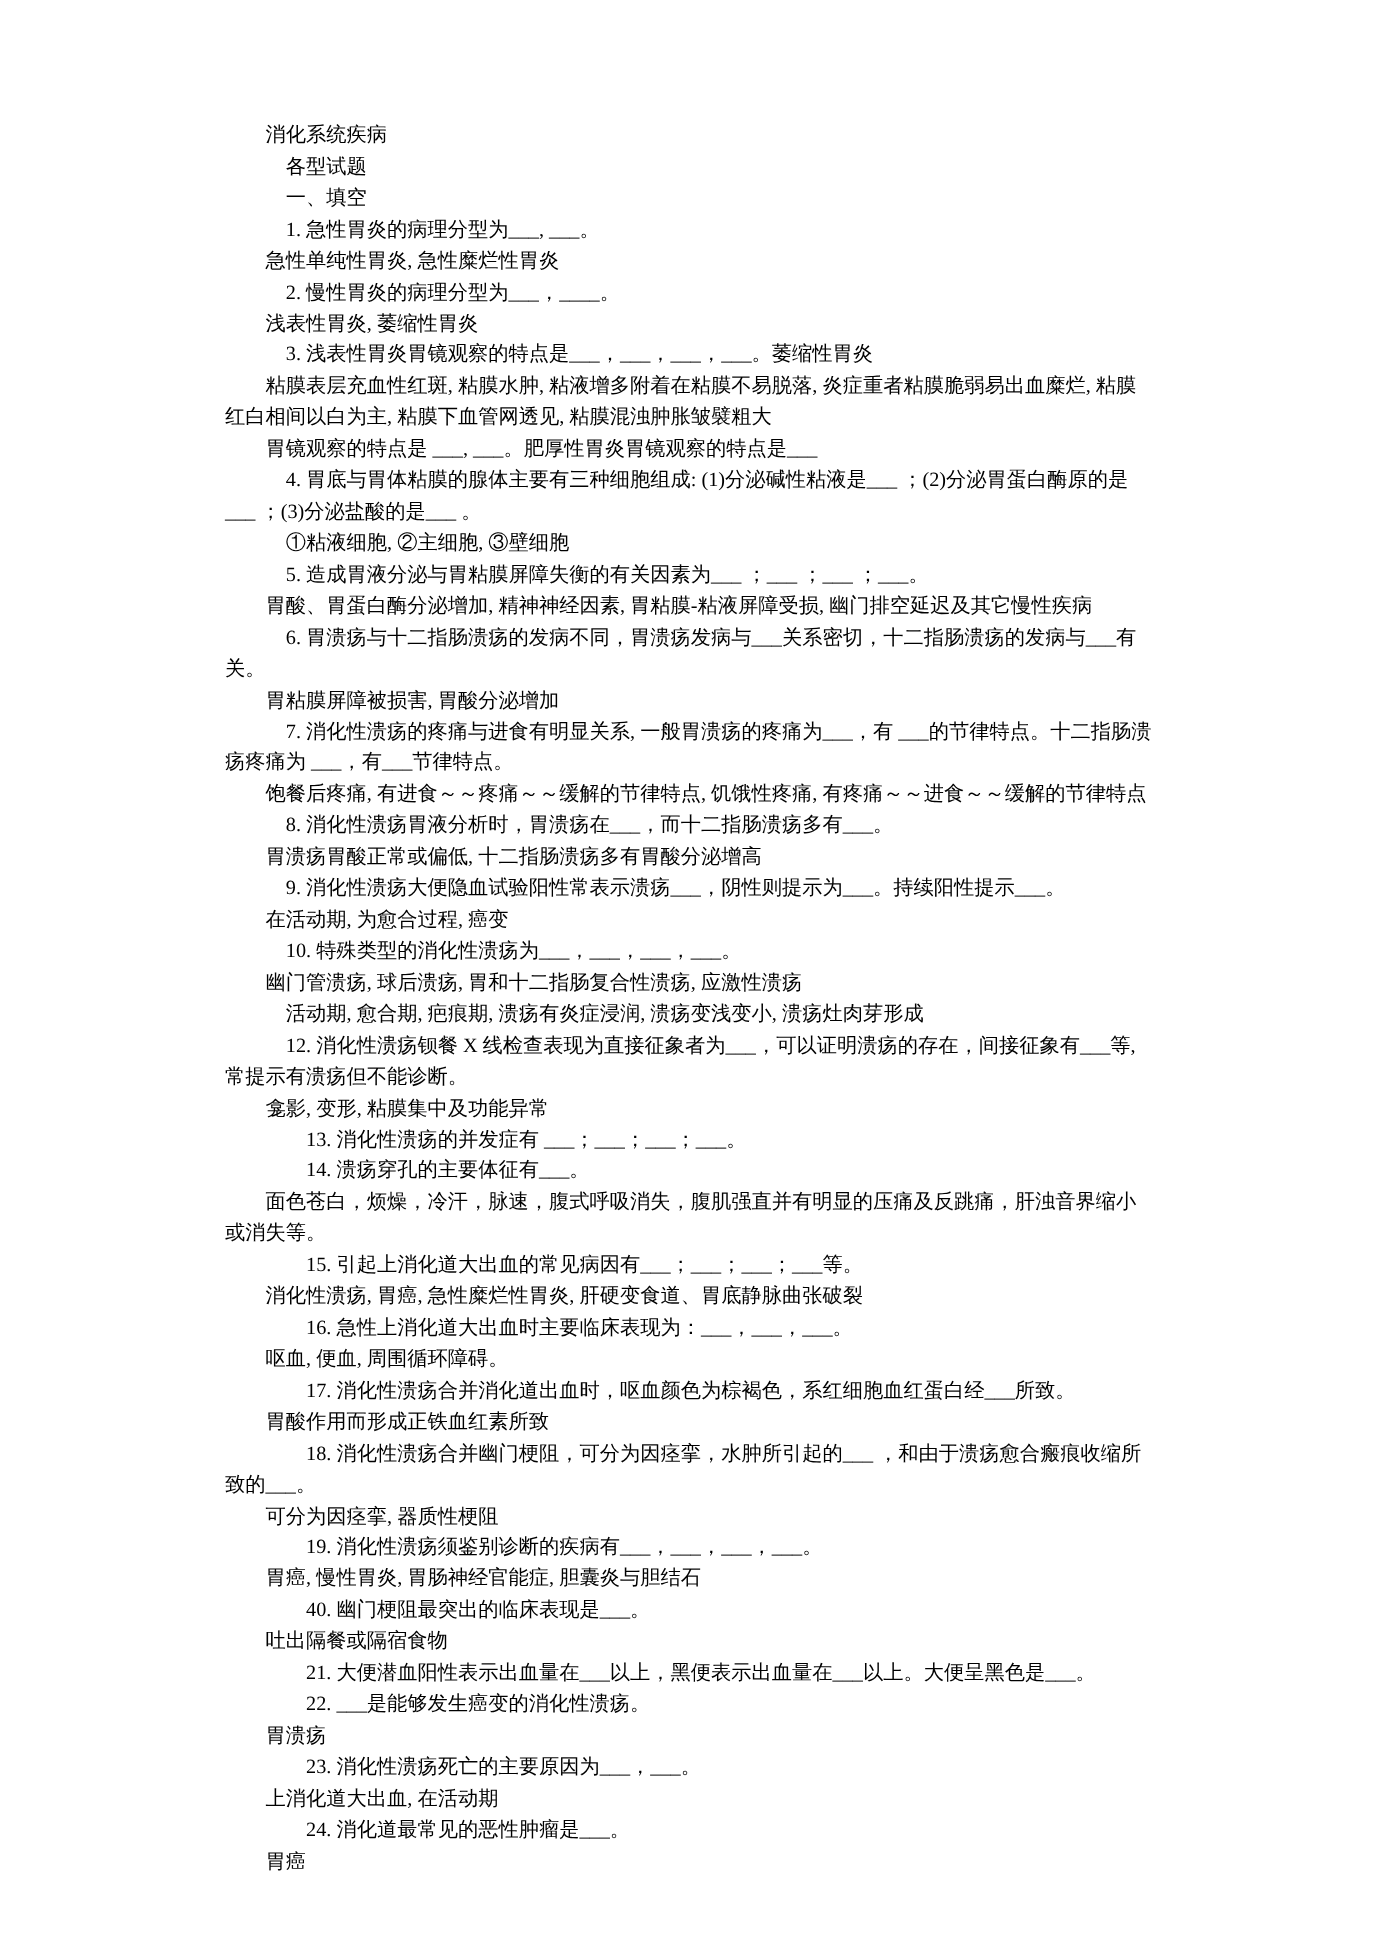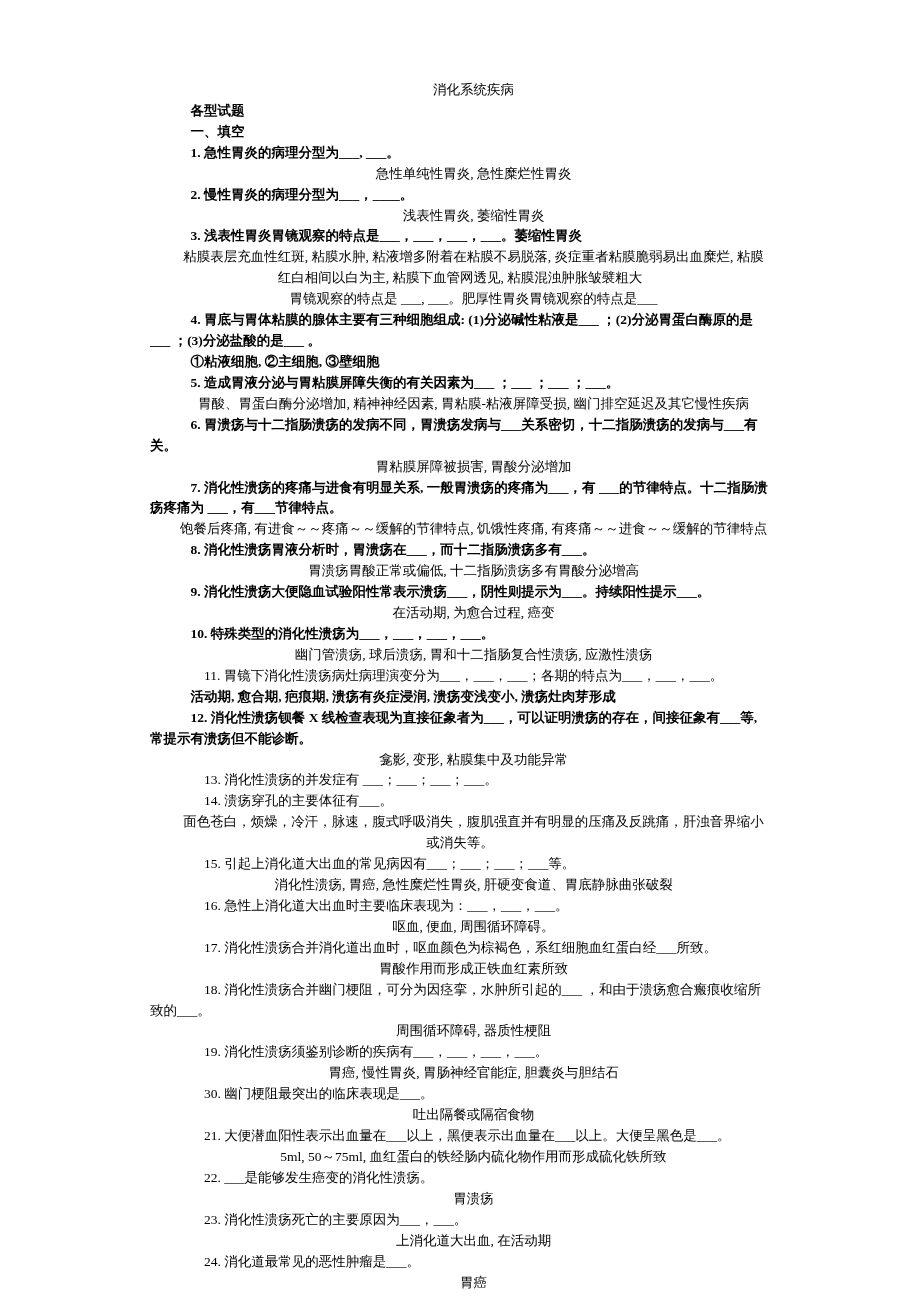--- a/index.html
+++ b/index.html
@@ -7,22 +7,22 @@
   font-size: 13.5px;
   line-height: 1.55;
   color: #000;
   background: #fff;
   padding: 80px 150px 80px 150px;
   max-width: 920px;
   box-sizing: border-box;
   margin: 0;
 }
 .line { white-space: pre-wrap; }
-.indent1 { text-indent: 2em; text-align: center; }
-.indent2 { text-indent: 3em; font-weight: bold; }
+.indent1 { text-indent: 2em; }
+.indent2 { text-indent: 3em; }
 .indent3 { text-indent: 4em; }
 </style>
 </head>
 <body>
 
 <div id="doc">
     <div class="line indent1">消化系统疾病</div>
     <div class="line indent2">各型试题</div>
     <div class="line indent2">一、填空</div>
     <div class="line indent2">1. 急性胃炎的病理分型为___, ___。</div>
@@ -39,40 +39,38 @@
     <div class="line indent2">6. 胃溃疡与十二指肠溃疡的发病不同，胃溃疡发病与___关系密切，十二指肠溃疡的发病与___有关。</div>
     <div class="line indent1">胃粘膜屏障被损害, 胃酸分泌增加</div>
     <div class="line indent2">7. 消化性溃疡的疼痛与进食有明显关系, 一般胃溃疡的疼痛为___，有 ___的节律特点。十二指肠溃疡疼痛为 ___，有___节律特点。</div>
     <div class="line indent1">饱餐后疼痛, 有进食～～疼痛～～缓解的节律特点, 饥饿性疼痛, 有疼痛～～进食～～缓解的节律特点</div>
     <div class="line indent2">8. 消化性溃疡胃液分析时，胃溃疡在___，而十二指肠溃疡多有___。</div>
     <div class="line indent1">胃溃疡胃酸正常或偏低, 十二指肠溃疡多有胃酸分泌增高</div>
     <div class="line indent2">9. 消化性溃疡大便隐血试验阳性常表示溃疡___，阴性则提示为___。持续阳性提示___。</div>
     <div class="line indent1">在活动期, 为愈合过程, 癌变</div>
     <div class="line indent2">10. 特殊类型的消化性溃疡为___，___，___，___。</div>
     <div class="line indent1">幽门管溃疡, 球后溃疡, 胃和十二指肠复合性溃疡, 应激性溃疡</div>
-    <div class="line indent3">11. 胃镜下消化性溃疡病灶病理演变分为___，___，___；各期的特点为___，___，___。</div>
     <div class="line indent2">活动期, 愈合期, 疤痕期, 溃疡有炎症浸润, 溃疡变浅变小, 溃疡灶肉芽形成</div>
     <div class="line indent2">12. 消化性溃疡钡餐 X 线检查表现为直接征象者为___，可以证明溃疡的存在，间接征象有___等, 常提示有溃疡但不能诊断。</div>
     <div class="line indent1">龛影, 变形, 粘膜集中及功能异常</div>
     <div class="line indent3">13. 消化性溃疡的并发症有 ___；___；___；___。</div>
     <div class="line indent3">14. 溃疡穿孔的主要体征有___。</div>
     <div class="line indent1">面色苍白，烦燥，冷汗，脉速，腹式呼吸消失，腹肌强直并有明显的压痛及反跳痛，肝浊音界缩小或消失等。</div>
     <div class="line indent3">15. 引起上消化道大出血的常见病因有___；___；___；___等。</div>
     <div class="line indent1">消化性溃疡, 胃癌, 急性糜烂性胃炎, 肝硬变食道、胃底静脉曲张破裂</div>
     <div class="line indent3">16. 急性上消化道大出血时主要临床表现为：___，___，___。</div>
     <div class="line indent1">呕血, 便血, 周围循环障碍。</div>
     <div class="line indent3">17. 消化性溃疡合并消化道出血时，呕血颜色为棕褐色，系红细胞血红蛋白经___所致。</div>
     <div class="line indent1">胃酸作用而形成正铁血红素所致</div>
     <div class="line indent3">18. 消化性溃疡合并幽门梗阻，可分为因痉挛，水肿所引起的___ ，和由于溃疡愈合瘢痕收缩所致的___。</div>
-    <div class="line indent1">周围循环障碍, 器质性梗阻</div>
+    <div class="line indent1">可分为因痉挛, 器质性梗阻</div>
     <div class="line indent3">19. 消化性溃疡须鉴别诊断的疾病有___，___，___，___。</div>
     <div class="line indent1">胃癌, 慢性胃炎, 胃肠神经官能症, 胆囊炎与胆结石</div>
-    <div class="line indent3">30. 幽门梗阻最突出的临床表现是___。</div>
+    <div class="line indent3">40. 幽门梗阻最突出的临床表现是___。</div>
     <div class="line indent1">吐出隔餐或隔宿食物</div>
     <div class="line indent3">21. 大便潜血阳性表示出血量在___以上，黑便表示出血量在___以上。大便呈黑色是___。</div>
-    <div class="line indent1">5ml, 50～75ml, 血红蛋白的铁经肠内硫化物作用而形成硫化铁所致</div>
     <div class="line indent3">22. ___是能够发生癌变的消化性溃疡。</div>
     <div class="line indent1">胃溃疡</div>
     <div class="line indent3">23. 消化性溃疡死亡的主要原因为___，___。</div>
     <div class="line indent1">上消化道大出血, 在活动期</div>
     <div class="line indent3">24. 消化道最常见的恶性肿瘤是___。</div>
     <div class="line indent1">胃癌</div>
   </div>
 
 </body></html>

